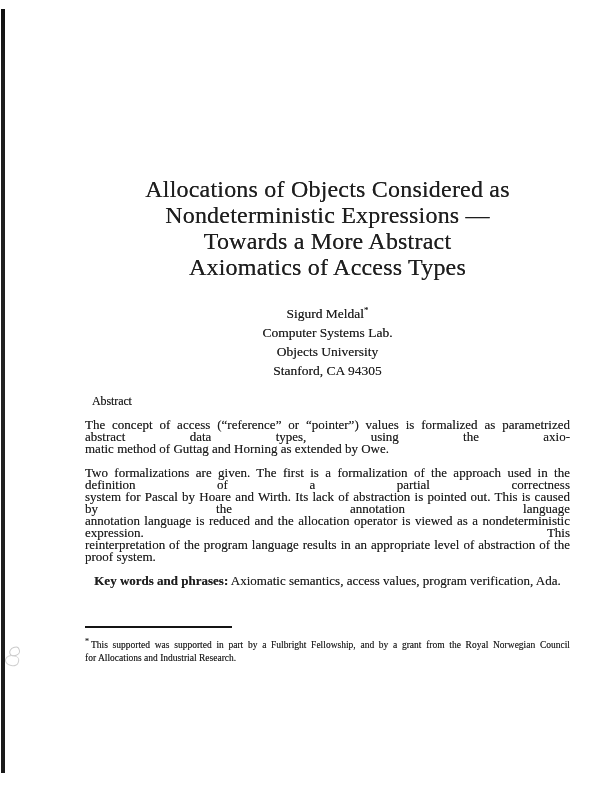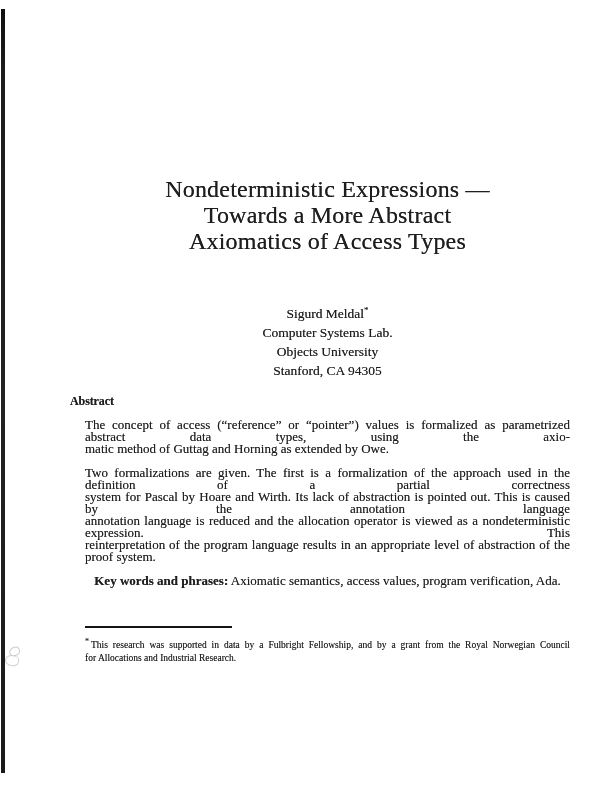--- a/index.html
+++ b/index.html
@@ -66,24 +66,24 @@
     line-height: 19px;
     text-shadow: 0 0 0.3px rgba(10,10,10,0.6);
   }
   .author-block sup {
     font-size: 9px;
     vertical-align: super;
     line-height: 0;
   }
   .abstract-heading {
     position: absolute;
-    left: 70px;
+    left: 92px;
     top: 395px;
     font-size: 12px;
-    font-weight: bold;
+    font-weight: normal;
     line-height: 13px;
     letter-spacing: -0.1px;
     text-shadow: 0 0 0.3px rgba(10,10,10,0.6);
   }
   .body-text {
     position: absolute;
     left: 85px;
     top: 419px;
     width: 485px;
     font-size: 13px;
@@ -124,20 +124,21 @@
 
 <div class="page">
 
   <div class="scan-bar"></div>
   <div class="scan-smudge">
       <i></i>
       <i></i>
     </div>
 
   <h1 class="title">
+    <div>Allocations of Objects Considered as</div>
     <div>Nondeterministic Expressions —</div>
     <div>Towards a More Abstract</div>
     <div>Axiomatics of Access Types</div>
   </h1>
 
   <div class="author-block">
     <div><span>Sigurd Meldal</span><sup>*</sup></div>
     <div>Computer Systems Lab.</div>
     <div>Objects University</div>
     <div>Stanford, CA 94305</div>
@@ -157,17 +158,17 @@
       <div class="ln last">reinterpretation of the program language results in an appropriate level of abstraction of the proof system.</div>
     </div>
     <div class="keywords">
       <span class="kw-label">Key words and phrases:</span><span> Axiomatic semantics, access values, program verification, Ada.</span>
     </div>
   </div>
 
   <div class="footnote-rule"></div>
 
   <div class="footnote">
-    <div class="ln"><sup>*</sup><span>This research was supported in data by a Fulbright Fellowship, and by a grant from the Royal Norwegian Council</span></div>
+    <div class="ln"><sup>*</sup><span>This supported was supported in part by a Fulbright Fellowship, and by a grant from the Royal Norwegian Council</span></div>
     <div class="ln last">for Allocations and Industrial Research.</div>
   </div>
 
 </div>
 
 </body></html>

